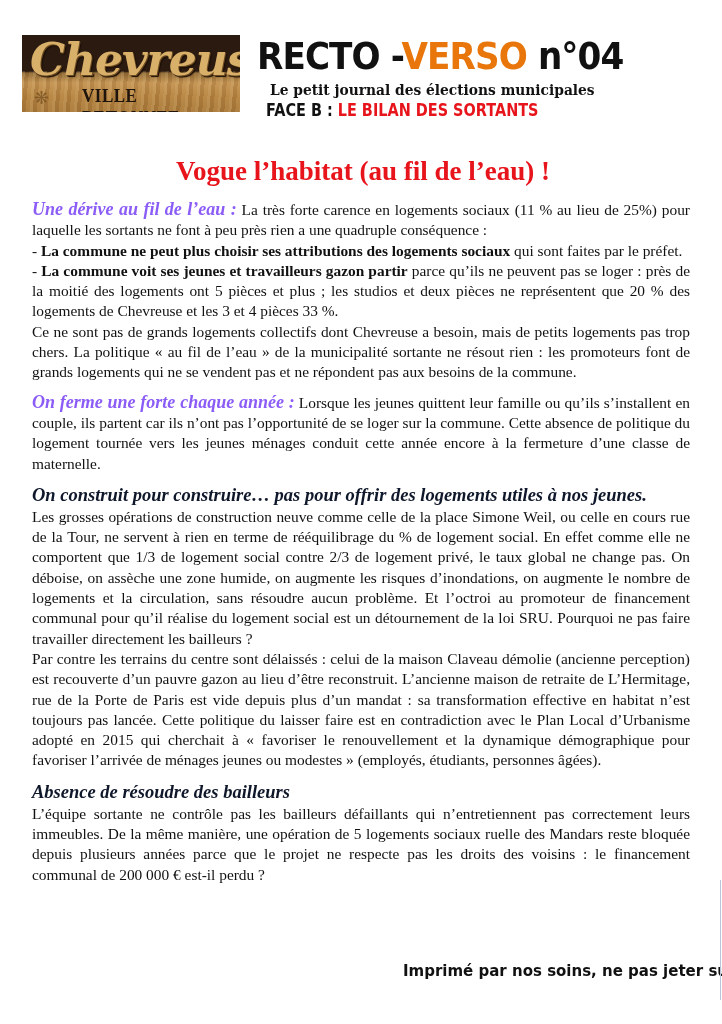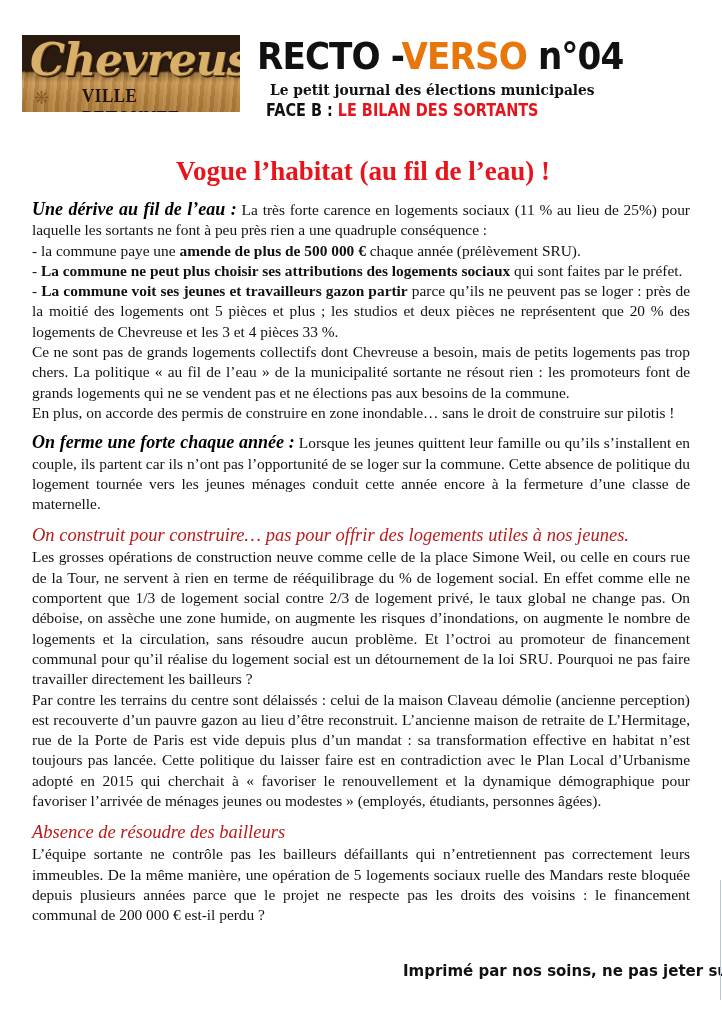--- a/index.html
+++ b/index.html
@@ -29,22 +29,22 @@
   .face-label { color: #111; }
   .face-title { color: #e8141c; }
 
   
   .main-title { position: absolute; left: 4px; right: 0; top: 156px; text-align: center; font-family: "Liberation Serif", serif;
           font-weight: bold; font-size: 27px; color: #e8141c; }
 
   
   .content { position: absolute; left: 32px; width: 658px; top: 199px; font-size: 15.4px; line-height: 20.3px; text-align: justify; }
   .content p { margin: 0; }
-  .h-inline { color: #000000; font-weight: bold; font-style: italic; font-size: 18px; }
-  .h-block { color: #b91c1c; font-weight: normal; font-style: italic; font-size: 18.5px; line-height: 24px; margin: 0; text-align: left; }
+  .h-inline { color: #8b5cf6; font-weight: bold; font-style: italic; font-size: 18px; }
+  .h-block { color: #0f172a; font-weight: bold; font-style: italic; font-size: 18.5px; line-height: 24px; margin: 0; text-align: left; }
   .gap { height: 9px; }
   b { font-weight: bold; }
 
   .footer-note { position: absolute; left: 403px; top: 962px; font-family: "DejaVu Sans", sans-serif; font-weight: bold; font-size: 15px; color: #111; white-space: nowrap; }
 </style>
 </head>
 <body>
 
 <div class="page">
 
@@ -63,30 +63,26 @@
     <span class="face-label">FACE B : </span><span class="face-title">LE BILAN DES SORTANTS</span>
   </div>
 
   <div class="main-title">Vogue l’habitat (au fil de l’eau) !</div>
 
   <div class="content">
     <p>
       <span class="h-inline">Une dérive au fil de l’eau :</span><span> La très forte carence en logements sociaux (11 % au lieu de 25%) pour laquelle les sortants ne font à peu près rien a une quadruple conséquence :</span>
     </p>
     <p>
-      <span>- la commune paye une </span><b>amende de plus de 500 000 €</b><span> chaque année (prélèvement SRU).</span>
-    </p>
-    <p>
       <span>- </span><b>La commune ne peut plus choisir ses attributions des logements sociaux</b><span> qui sont faites par le préfet.</span>
     </p>
     <p>
       <span>- </span><b>La commune voit ses jeunes et travailleurs gazon partir</b><span> parce qu’ils ne peuvent pas se loger : près de la moitié des logements ont 5 pièces et plus ; les studios et deux pièces ne représentent que 20 % des logements de Chevreuse et les 3 et 4 pièces 33 %.</span>
     </p>
-    <p>Ce ne sont pas de grands logements collectifs dont Chevreuse a besoin, mais de petits logements pas trop chers. La politique « au fil de l’eau » de la  municipalité sortante ne résout rien : les promoteurs font de grands logements qui ne se vendent pas et ne élections pas aux besoins de la commune.</p>
-    <p>En plus, on accorde des permis de construire en zone inondable… sans le droit de construire sur pilotis !</p>
+    <p>Ce ne sont pas de grands logements collectifs dont Chevreuse a besoin, mais de petits logements pas trop chers. La politique « au fil de l’eau » de la  municipalité sortante ne résout rien : les promoteurs font de grands logements qui ne se vendent pas et ne répondent pas aux besoins de la commune.</p>
 
     <div class="gap"></div>
 
     <p>
       <span class="h-inline">On ferme une forte chaque année :</span><span> Lorsque les jeunes quittent leur famille ou qu’ils s’installent en couple, ils partent car ils n’ont pas l’opportunité de se loger sur la commune. Cette absence de politique du logement tournée vers les jeunes ménages conduit cette année encore à la fermeture d’une classe de maternelle.</span>
     </p>
 
     <div class="gap"></div>
 
     <p class="h-block">On construit pour construire…  pas pour offrir des logements utiles à nos jeunes.</p>

